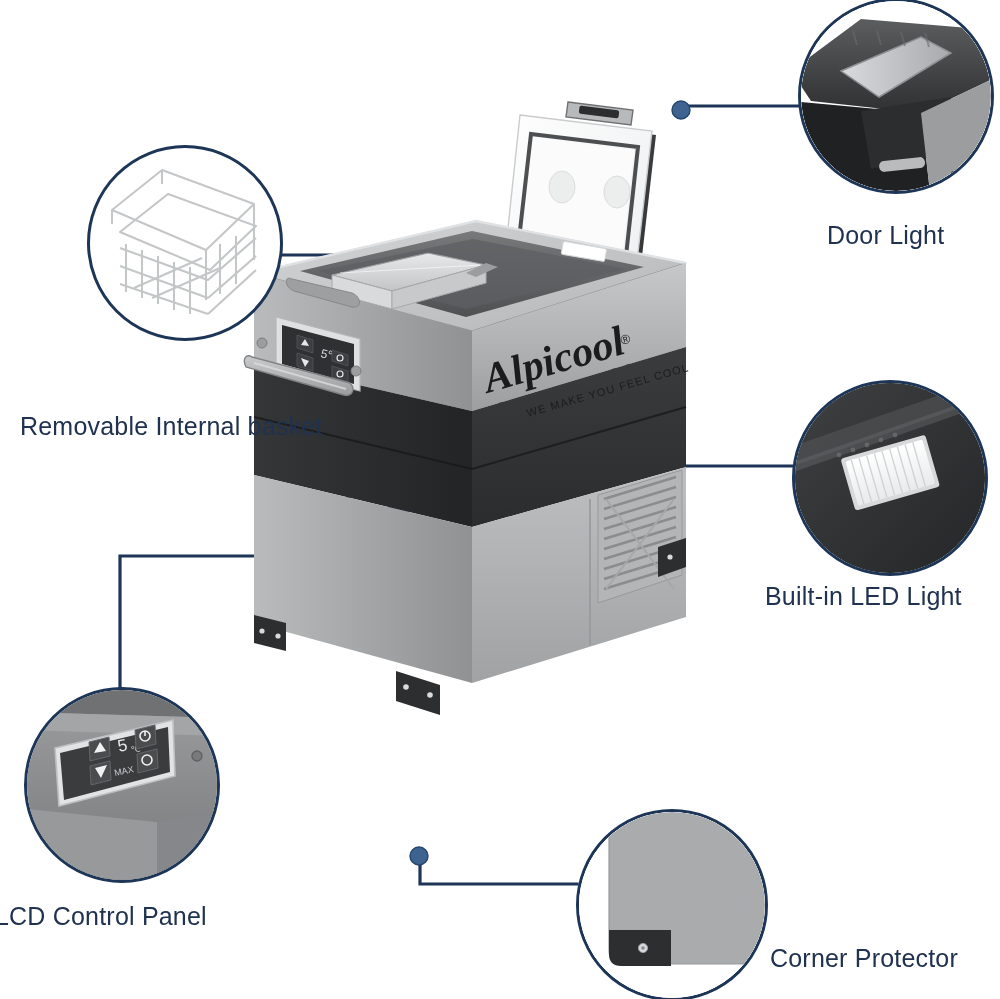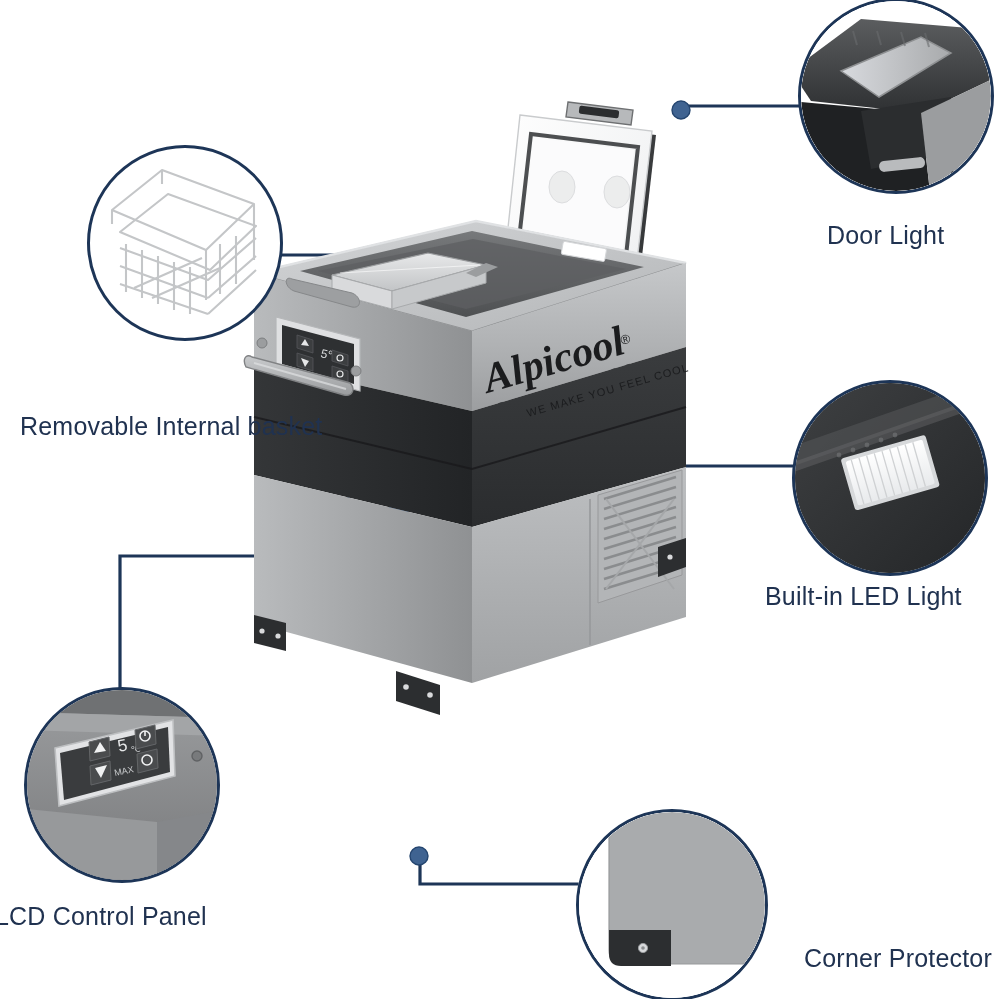--- a/index.html
+++ b/index.html
@@ -404,15 +404,15 @@
   </div>
 
   <div class="callout-label nosel" style="left:20px; top:365px;margin-top:48px;">Removable Internal basket</div>
 
   <div class="callout-label nosel" style="left:827px; top:222px;">Door Light</div>
 
   <div class="callout-label nosel" style="left:765px; top:583px;text-align:right;">Built-in LED Light</div>
 
   <div class="callout-label nosel" style="left:-5px; top:903px;">LCD Control Panel</div>
 
-  <div class="callout-label nosel" style="left:804px; top:945px;">Corner Protector</div>
+  <div class="callout-label nosel" style="left:770px; top:945px;">Corner Protector</div>
 
 </div>
 
 </body></html>

